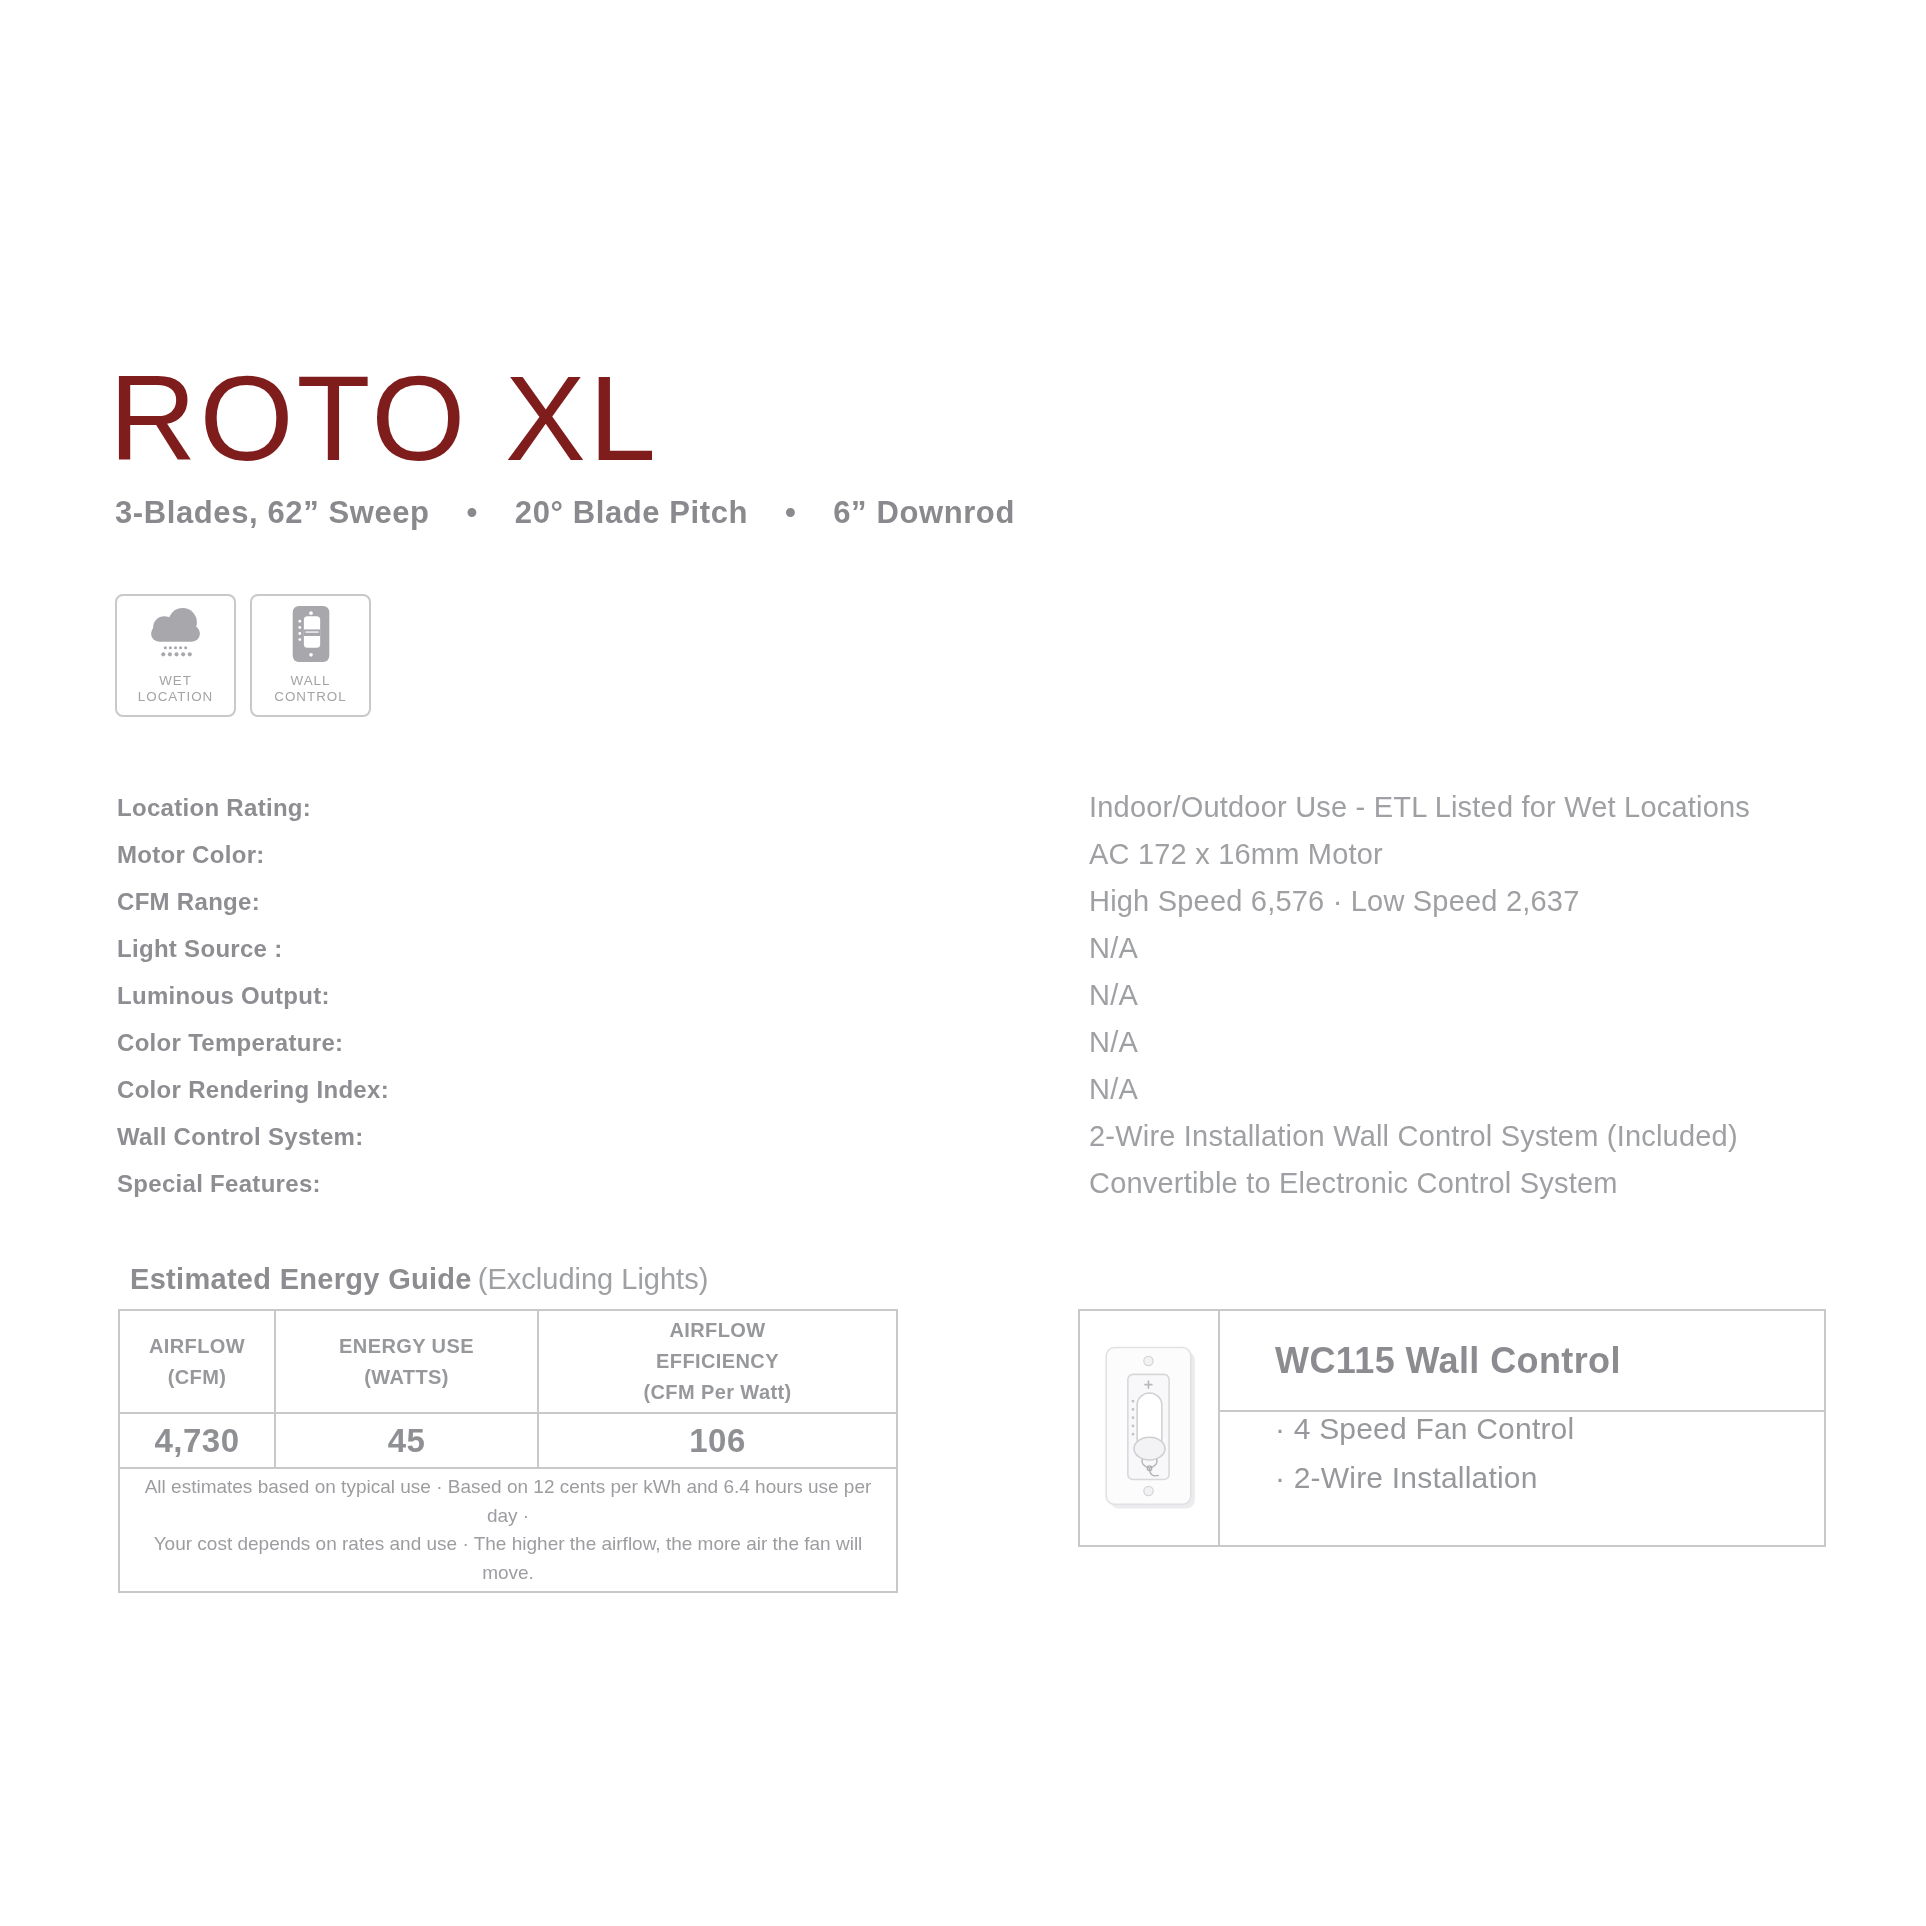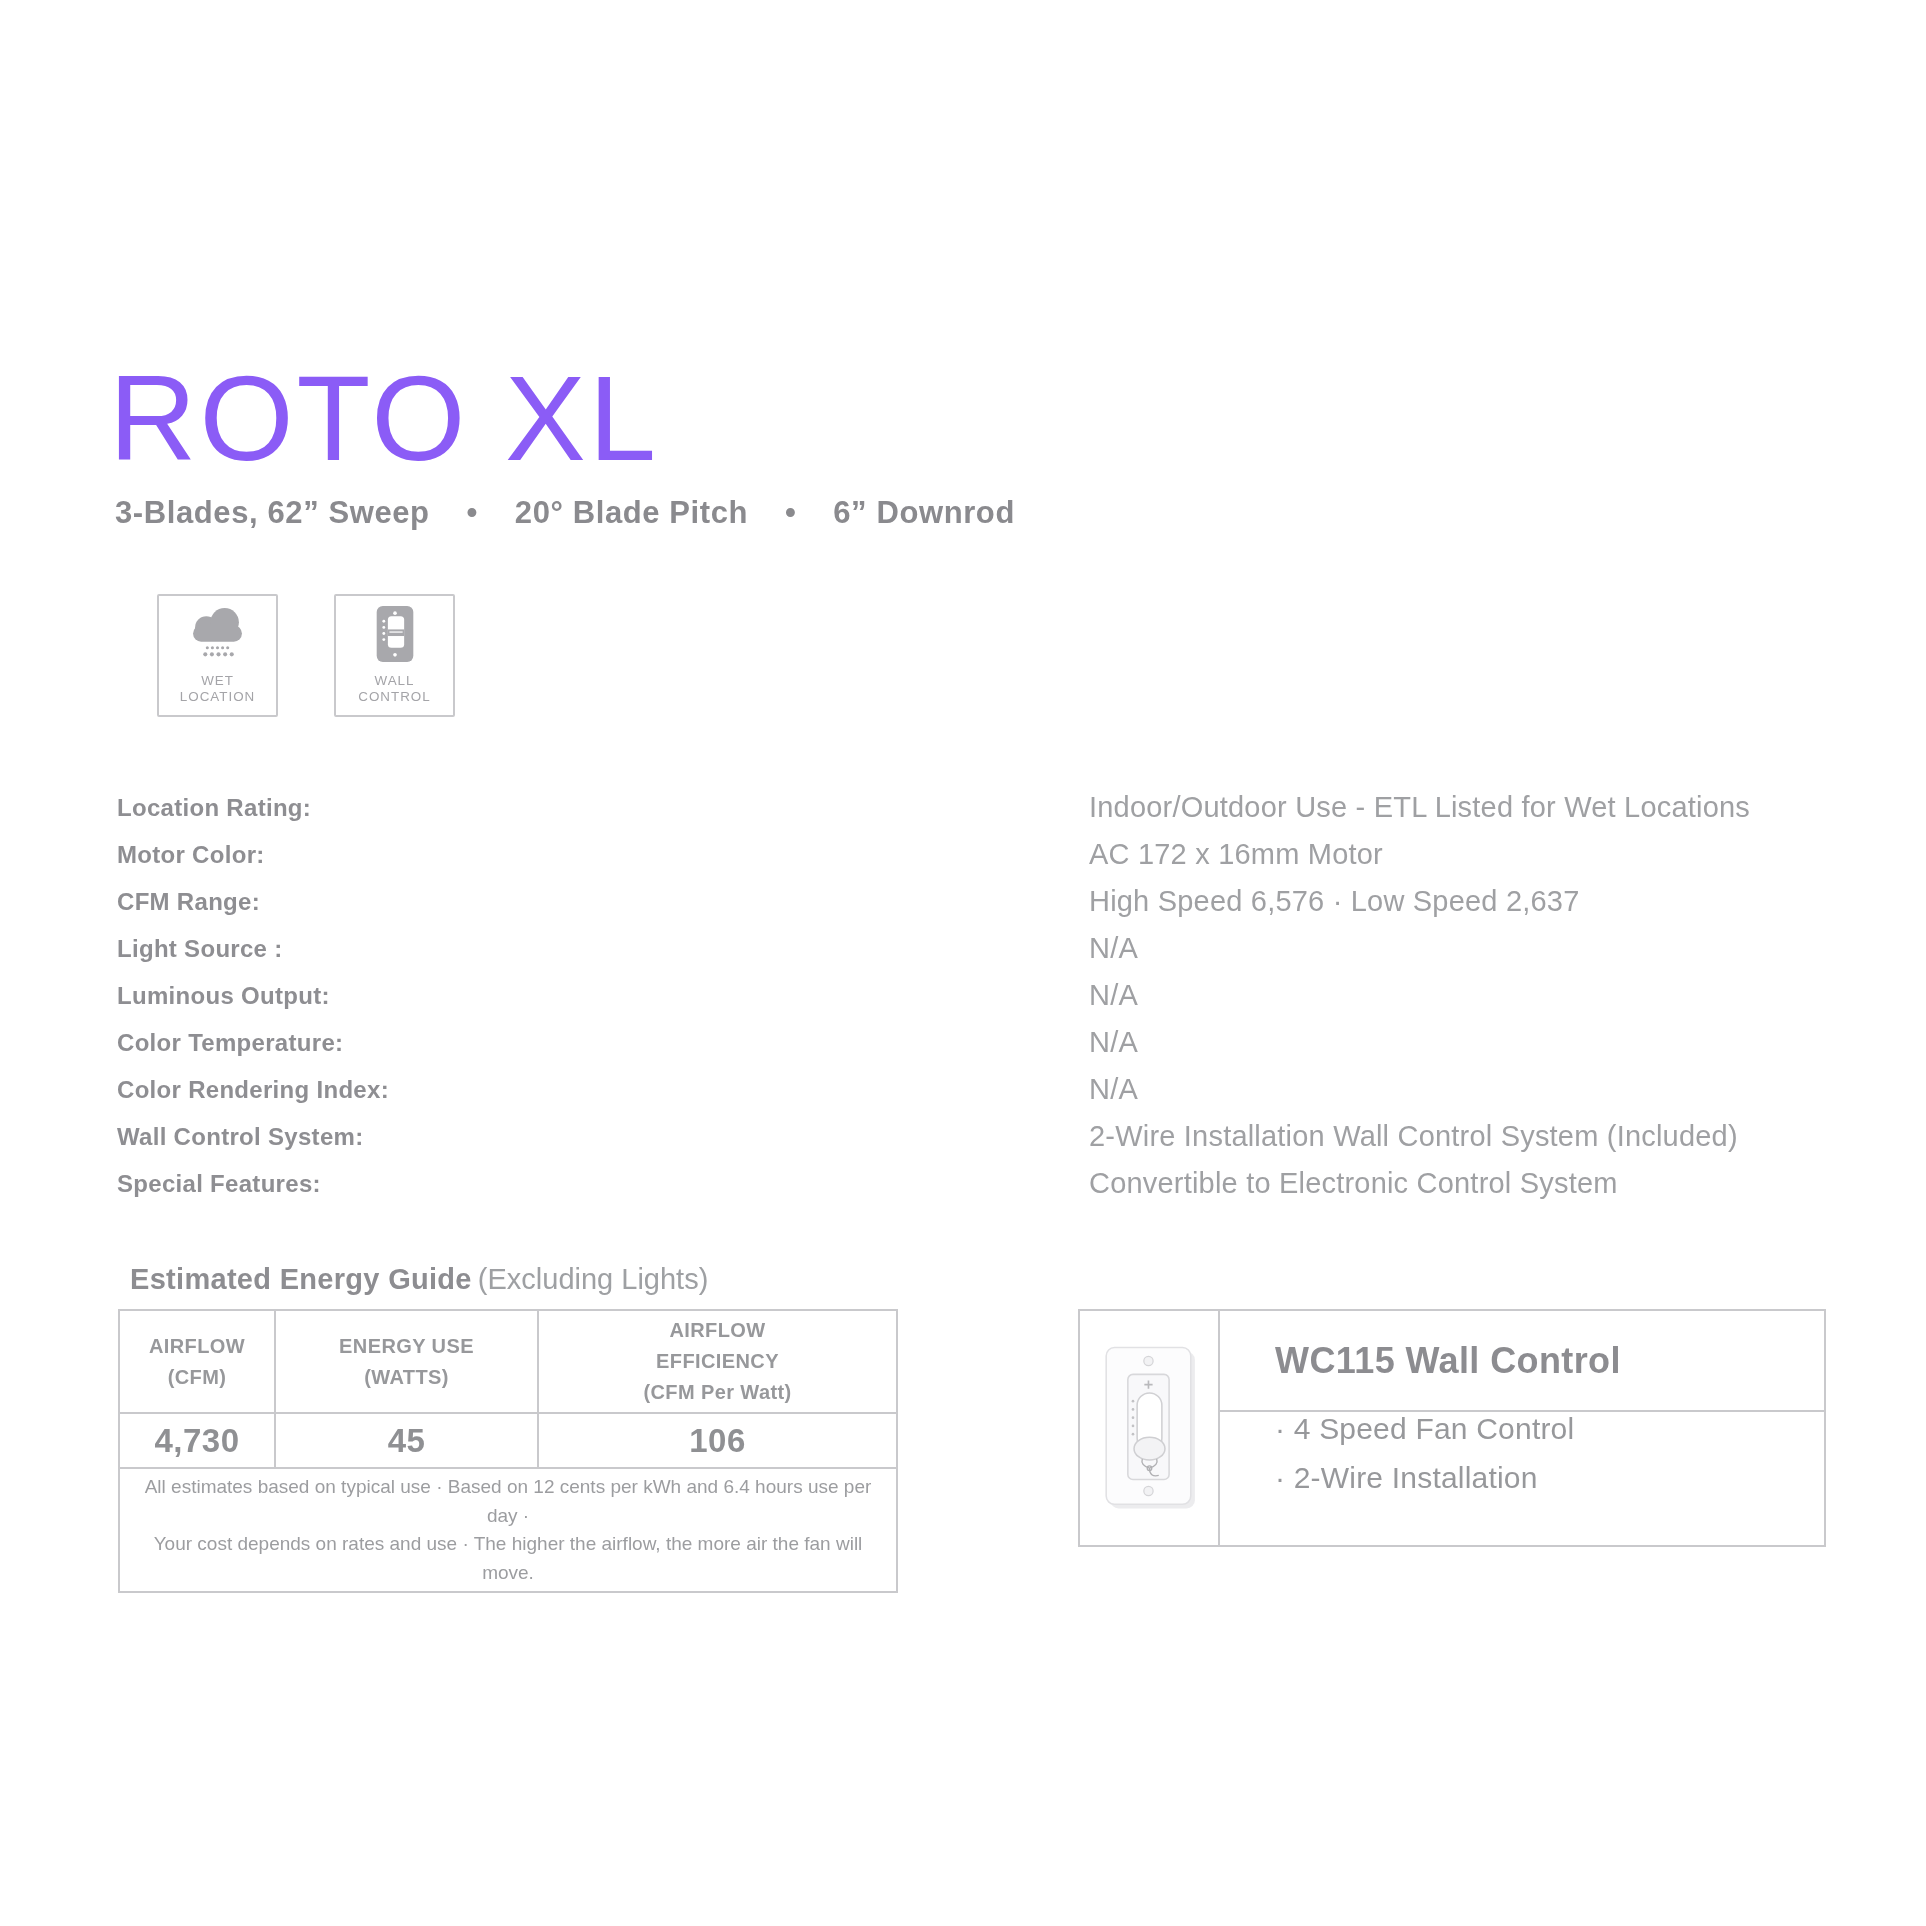--- a/index.html
+++ b/index.html
@@ -8,34 +8,34 @@
     width:1927px;height:1927px;
     background:#ffffff;
     font-family:"Liberation Sans", sans-serif;
     overflow:hidden;
     color:#98989c;
   }
   
   .product-title{
     position:absolute;left:109px;top:358px;
     font-size:121px;line-height:1;font-weight:500;
-    letter-spacing:3px;color:#8b5cf6;text-align:right;
+    letter-spacing:3px;color:#7f1d1d;text-align:right;
   }
   .product-subtitle{
     position:absolute;left:115px;top:495px;
     font-size:31px;font-weight:700;color:#8a8a8e;
     letter-spacing:0.6px;white-space:pre;
   }
   
   .badges{position:absolute;left:115px;top:594px;display:flex;gap:14px;}
   .badge{
     width:121px;height:123px;box-sizing:border-box;
-    border:2px solid #c9c9cc;border-radius:2px;
+    border:2px solid #c9c9cc;border-radius:8px;
     display:flex;flex-direction:column;align-items:center;
-    justify-content:flex-end;padding-bottom:9px;background:#fff;margin-left:42px;
+    justify-content:flex-end;padding-bottom:9px;background:#fff;
   }
   .badge .icon-wrap{flex:1;display:flex;align-items:center;justify-content:center;width:100%;}
   .badge-label{
     font-size:13.4px;line-height:1.25;color:#a4a4a8;
     text-align:center;letter-spacing:1px;white-space:pre-line;
   }
   
   .specs{position:absolute;left:117px;top:784px;width:1711px;}
   .spec-row{display:flex;align-items:center;height:47px;}
   .spec-label{width:972px;font-size:24px;font-weight:700;color:#8e8e92;letter-spacing:0.3px;}

